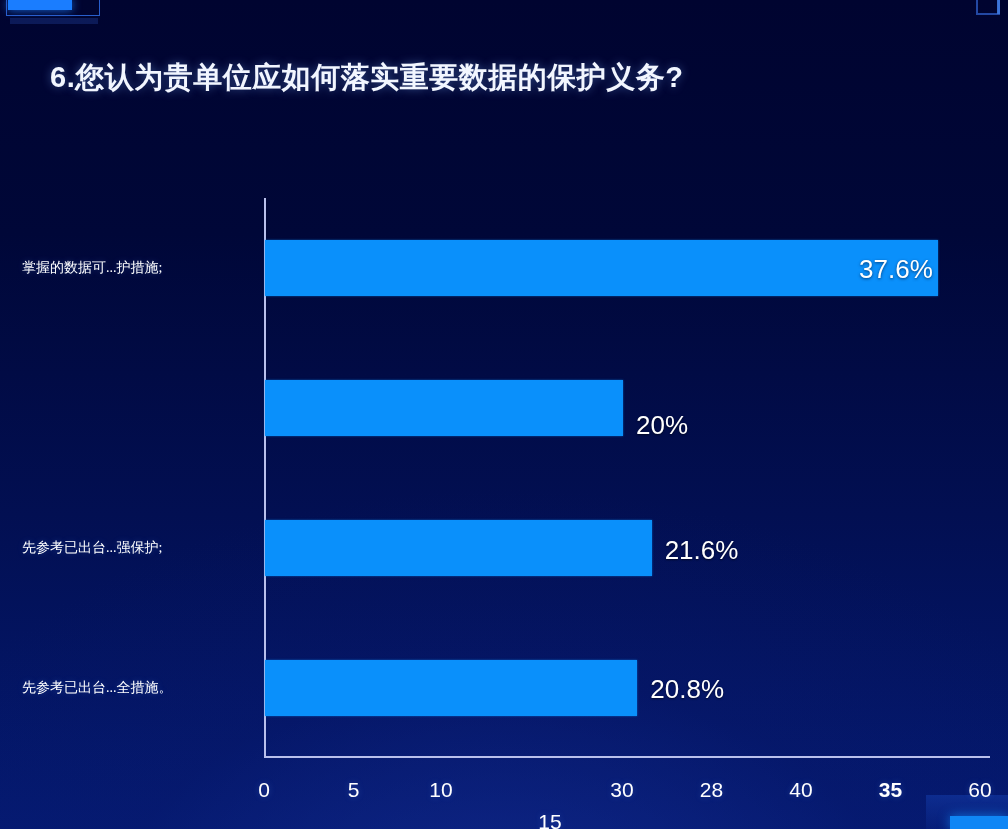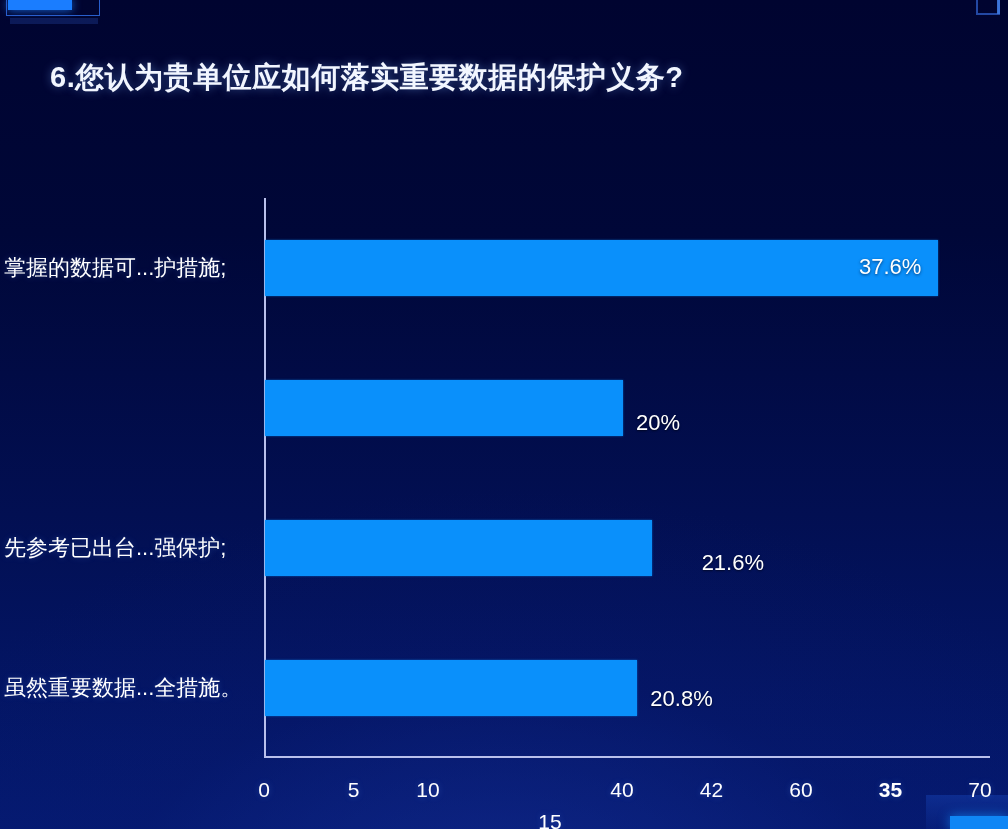--- a/index.html
+++ b/index.html
@@ -129,46 +129,47 @@
     background: #b9c0ec;
   }
   .bar {
     position: absolute;
     left: 1px;
     background: #0a90fb;
     box-shadow: 0 0 2px rgba(10,144,251,0.6);
   }
   .bar-value {
     position: absolute;
-    font-size: 22px;
+    font-size: 26px;
     font-weight: normal;
     color: #ffffff;
     white-space: nowrap;
     text-shadow: 0 1px 2px rgba(0,0,0,0.55);
   }
   .bar-value.inside {
     color: #ffffff;
     text-shadow: 0 1px 3px rgba(0,40,90,0.8);
   }
 
   .y-labels {
     position: absolute;
     left: 0;
     top: 198px;
     width: 250px;
     height: 560px;
   }
   .y-label {
     position: absolute;
-    left: 4px;
-    font-size: 22px;
+    left: 22px;
+    font-size: 14px;
     color: #ffffff;
     white-space: nowrap;
     text-shadow: 0 0 6px rgba(100,150,255,0.3);
     transform: translateY(-50%);
+    font-family: Liberation Serif, serif;
   }
 
   .x-ticks {
     position: absolute;
     left: 264px;
     top: 778px;
     width: 726px;
     height: 30px;
   }
   .x-tick {
@@ -191,43 +192,43 @@
   <div class="deco-tr-box"></div>
   <div class="deco-tr-line"></div>
   <div class="deco-br-box"></div>
   <div class="deco-br-bar"></div>
 
   <div class="chart-title">6.您认为贵单位应如何落实重要数据的保护义务?</div>
 
   <div class="y-labels" id="y-labels">
       <div class="y-label" style="top: 70px;">掌握的数据可...护措施;</div>
       <div class="y-label" style="top: 350px;">先参考已出台...强保护;</div>
-      <div class="y-label" style="top: 490px;">虽然重要数据...全措施。</div>
+      <div class="y-label" style="top: 490px;">先参考已出台...全措施。</div>
     </div>
 
   <div class="plot">
     <div class="axis-y"></div>
     <div class="axis-x"></div>
     <div id="bars">
         <div class="bar" style="top: 42px; width: 673.04px; height: 56px;"></div>
         <div class="bar-value inside" style="top: 56px; left: 595.04px;">37.6%</div>
         <div class="bar" style="top: 182px; width: 358px; height: 56px;"></div>
         <div class="bar-value" style="top: 196px; left: 372px; margin-top: 16px;">20%</div>
         <div class="bar" style="top: 322px; width: 386.64px; height: 56px;"></div>
-        <div class="bar-value" style="top: 352px; left: 400.64px; margin-left: 37px;">21.6%</div>
+        <div class="bar-value" style="top: 337px; left: 400.64px;">21.6%</div>
         <div class="bar" style="top: 462px; width: 372.32px; height: 56px;"></div>
-        <div class="bar-value" style="top: 476px; left: 386.32px; margin-top: 12px;">20.8%</div>
+        <div class="bar-value" style="top: 476px; left: 386.32px;">20.8%</div>
       </div>
   </div>
 
   <div class="x-ticks" id="x-ticks">
       <div class="x-tick" style="left: 0px;">0</div>
       <div class="x-tick" style="left: 89.5px;">5</div>
-      <div class="x-tick" style="left: 164px; text-align: center;">10</div>
+      <div class="x-tick" style="left: 177px; text-align: center;">10</div>
       <div class="x-tick" style="left: 286px; margin-top: 32px;">15</div>
-      <div class="x-tick" style="left: 358px;">40</div>
-      <div class="x-tick" style="left: 447.5px;">42</div>
-      <div class="x-tick" style="left: 537px;">60</div>
+      <div class="x-tick" style="left: 358px;">30</div>
+      <div class="x-tick" style="left: 447.5px;">28</div>
+      <div class="x-tick" style="left: 537px;">40</div>
       <div class="x-tick" style="left: 626.5px; font-weight: bold;">35</div>
-      <div class="x-tick" style="left: 716px;">70</div>
+      <div class="x-tick" style="left: 716px;">60</div>
     </div>
 
 </div>
 
 </body></html>

